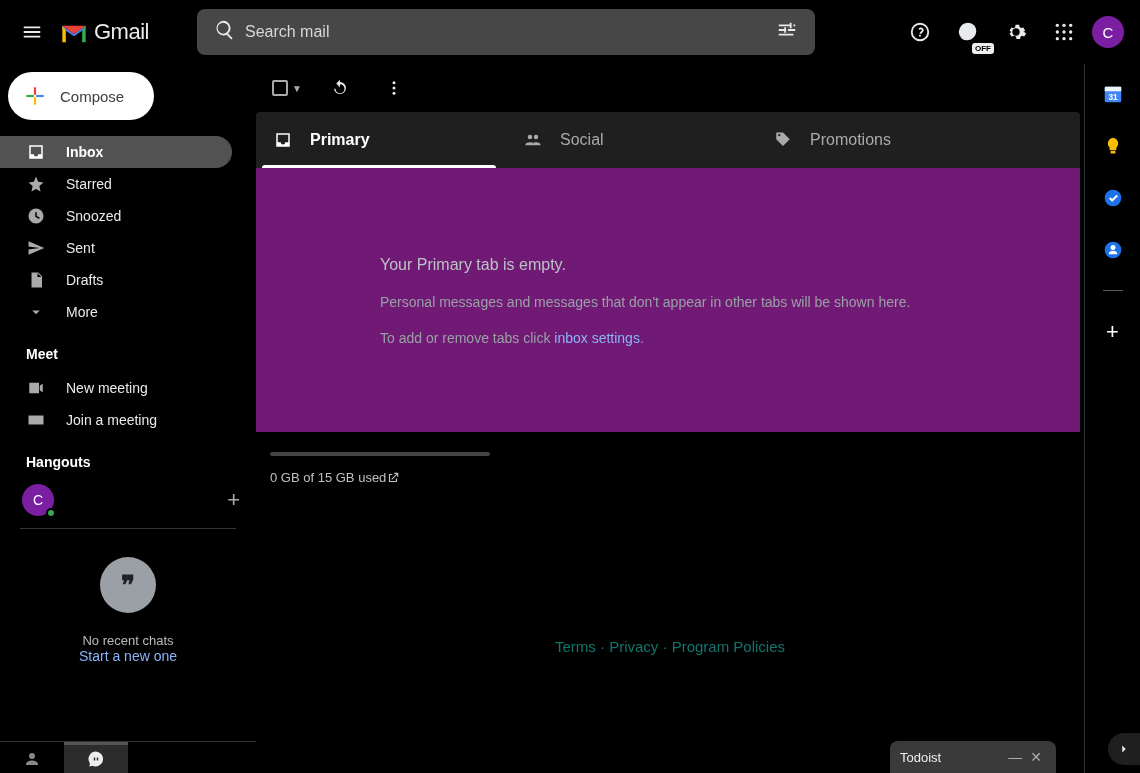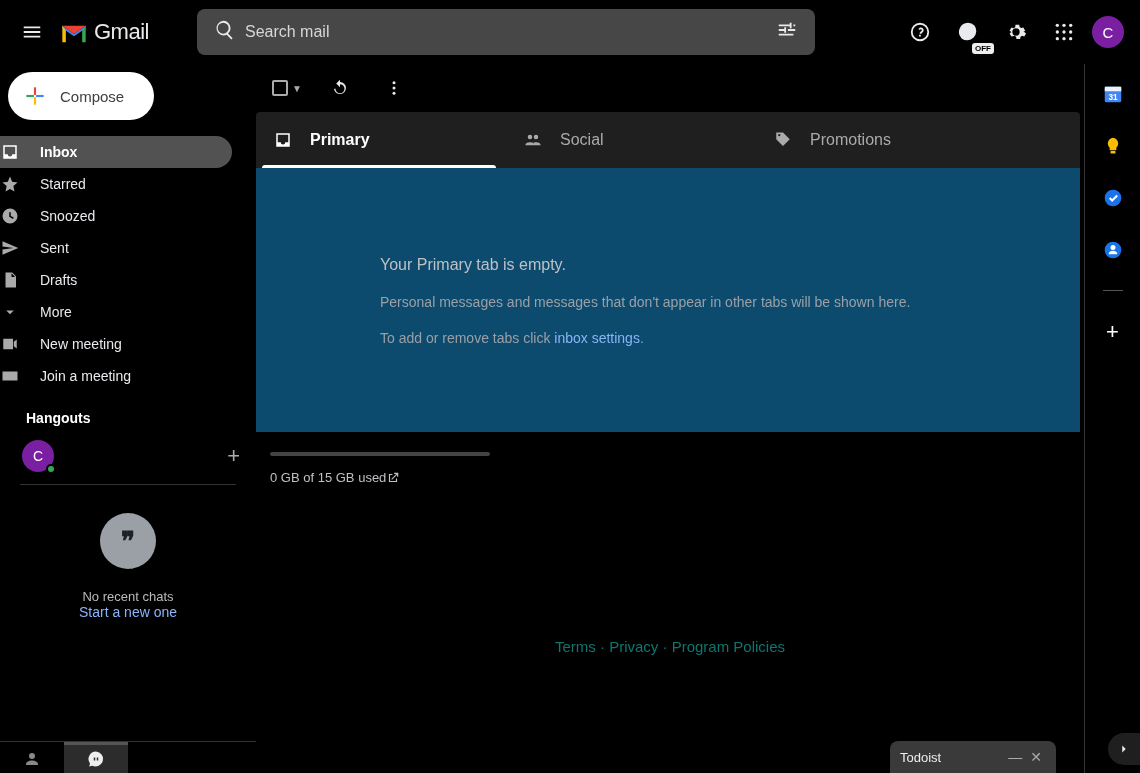--- a/index.html
+++ b/index.html
@@ -21,21 +21,21 @@
   .hicon svg { fill:#e8eaed; }
   .off-badge { position:absolute; bottom:-2px; right:-6px; background:#eee; color:#000; font-size:8px; font-weight:bold; padding:1px 3px; border-radius:3px; }
   .avatar { width:32px; height:32px; border-radius:50%; background:#7b1fa2; color:#fff; display:flex; align-items:center; justify-content:center; font-size:15px; cursor:pointer; }
   
   
   .wrap { display:flex; height:calc(773px - 64px); }
   
   
   .sidebar { width:256px; flex:none; display:flex; flex-direction:column; }
   .compose { margin:8px 8px 16px 8px; width:146px; height:48px; background:#fff; color:#3c4043; border-radius:24px; display:flex; align-items:center; gap:12px; padding-left:14px; font-size:15px; cursor:pointer; box-shadow:0 1px 3px rgba(0,0,0,.3); }
-  .nav-item { height:32px; display:flex; align-items:center; border-radius:0 16px 16px 0; margin-right:24px; cursor:pointer; font-size:14px; gap:20px; color:#e8eaed; }
+  .nav-item { height:32px; display:flex; align-items:center; padding-left:26px; border-radius:0 16px 16px 0; margin-right:24px; cursor:pointer; font-size:14px; gap:20px; color:#e8eaed; }
   .nav-item.active { background:#525252; font-weight:700; color:#fff; }
   .nav-item .nicon { width:20px; display:flex; justify-content:center; }
   .nav-item svg { fill:#aaa; }
   .nav-item.active svg { fill:#fff; }
   .section-title { font-size:14px; font-weight:600; color:#fff; padding:18px 0 10px 26px; }
   .hangouts-row { display:flex; align-items:center; padding:4px 16px 8px 22px; justify-content:space-between; }
   .h-avatar { width:32px; height:32px; border-radius:50%; background:#7b1fa2; color:#fff; display:flex; align-items:center; justify-content:center; font-size:14px; position:relative;}
   .h-avatar .dot { position:absolute; bottom:-2px; right:-2px; width:10px; height:10px; background:#34a853; border-radius:50%; border:2px solid #000;}
   .h-divider { height:1px; background:#333; margin:4px 20px; }
   .hangouts-placeholder { text-align:center; padding:24px 0; }
@@ -58,21 +58,21 @@
   .select-box .sq { width:16px; height:16px; border:2px solid #aaa; border-radius:2px; }
   .select-box .dd { font-size:10px; color:#aaa; margin-left:3px;}
   
   .tabs-bar { height:56px; display:flex; background:#1f1f1f; border-radius:4px 4px 0 0; }
   .tab { flex:0 0 250px; display:flex; align-items:center; gap:18px; padding-left:18px; font-size:16px; color:#aaa; cursor:pointer; position:relative;}
   .tab.active { color:#fff; font-weight:600; }
   .tab.active:after { content:""; position:absolute; left:6px; right:10px; bottom:0; height:3px; background:#fff; border-radius:3px 3px 0 0;}
   .tab svg { fill:#aaa; }
   .tab.active svg { fill:#fff;}
   
-  .empty-body { background:#0c4a6e; flex:0 0 264px; padding:88px 12px 0 124px; font-size:15px;}
+  .empty-body { background:#701a75; flex:0 0 264px; padding:88px 12px 0 124px; font-size:15px;}
   .empty-h { font-size:16px; color:#bdc1c6; margin-bottom:20px;}
   .empty-p { font-size:14px; color:#9aa0a6; margin-bottom:20px; }
   .empty-p a { color:#8ab4f8; text-decoration:none; }
   
   .footer-area { padding:20px 14px; }
   .usage-bar { width:220px; height:4px; background:#444; border-radius:2px; margin-bottom:14px;}
   .usage-text { font-size:13px; color:#bdc1c6; display:flex; align-items:center; }
   .footer-links { position:absolute; left:50%; transform:translateX(-50%); top:574px; font-size:15px; color:#0f766e;}
   .footer-links span { cursor:pointer; }
   
@@ -208,20 +208,21 @@
     </div>
     <div class="nav-item">
       <span class="nicon">
           <svg width="18" height="18" viewBox="0 0 24 24">
             <path d="M7 10l5 5 5-5z"></path>
           </svg>
         </span>
       <span>More</span>
     </div>
 
+    <div class="section-title">Meet</div>
     <div class="nav-item">
       <span class="nicon">
           <svg width="18" height="18" viewBox="0 0 24 24">
             <path d="M3 5h13v14H3V5zm14 4l4-3v12l-4-3V9z"></path>
           </svg>
         </span>
       <span>New meeting</span>
     </div>
     <div class="nav-item">
       <span class="nicon">

